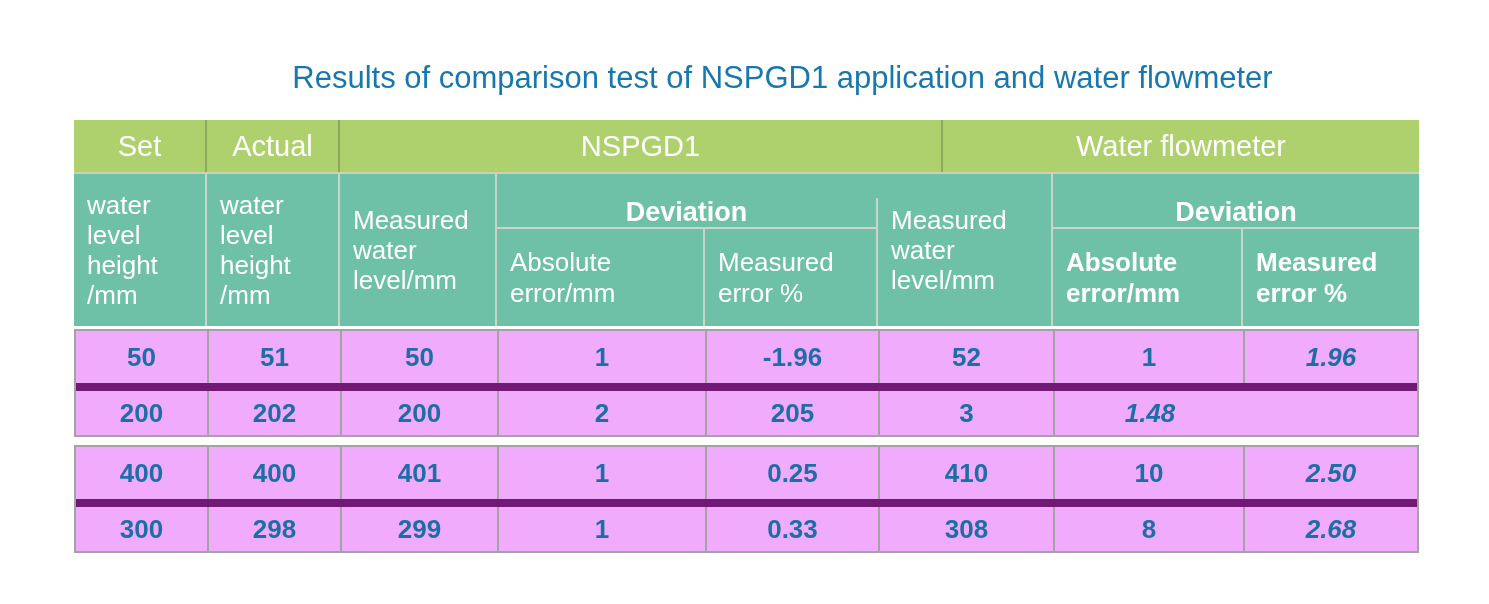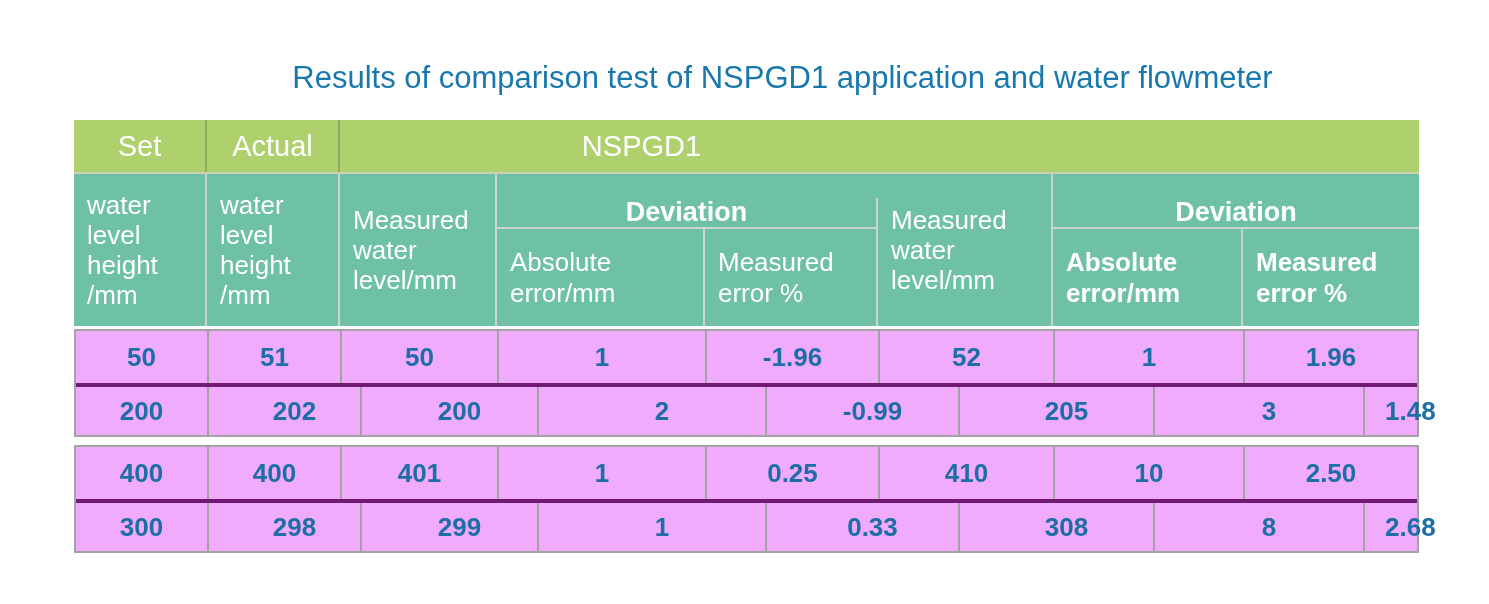--- a/index.html
+++ b/index.html
@@ -38,39 +38,40 @@
   .dev2 { grid-column:7/9; grid-row:1; font-size:27px; }
   .abs2 { grid-column:7; grid-row:2; }
   .me2 { grid-column:8; grid-row:2; }
 
   
   .tblock { border:2px solid #a3a3a3; background:#f0abfc; }
   .tblock.first { margin-top:3px; }
   .tblock.second { margin-top:8px; }
   .trow { display:grid; grid-template-columns:133px 133px 157px 208px 173px 175px 190px 1fr;
           height:52px; }
-  .trow + .trow { border-top:4px solid #701a75;gap:20px; }
+  .trow + .trow { border-top:8px solid #701a75; }
   .tcell { display:flex; align-items:center; justify-content:center;
            color:#1d6ea6; font-size:26px; font-weight:bold;
            border-right:2px solid #a3a3a3; }
-  .tcell:last-child { border-right:none; }
+  .tcell:last-child { border-right:none;font-style:italic; }
 </style>
 </head>
 <body>
 
 <div class="container">
 
   <div class="title">Results of comparison test of NSPGD1 application and water flowmeter</div>
 
   <div>
 
     <div class="green-row">
       <div class="gcell">Set</div>
       <div class="gcell">Actual</div>
       <div class="gcell">NSPGD1</div>
+      <div class="gcell">Water flowmeter</div>
     </div>
 
     <div class="thead">
       <div class="hc c1 bR">water
 level
 height
 /mm</div>
       <div class="hc c2 bR">water
 level
 height
@@ -102,21 +103,20 @@
         <div class="tcell">-1.96</div>
         <div class="tcell">52</div>
         <div class="tcell">1</div>
         <div class="tcell">1.96</div>
       </div>
       <div class="trow">
         <div class="tcell">200</div>
         <div class="tcell">202</div>
         <div class="tcell">200</div>
         <div class="tcell">2</div>
-        <div class="tcell">-0.99</div>
         <div class="tcell">205</div>
         <div class="tcell">3</div>
         <div class="tcell">1.48</div>
       </div>
     </div>
 
     <div class="tblock second">
       <div class="trow">
         <div class="tcell">400</div>
         <div class="tcell">400</div>

